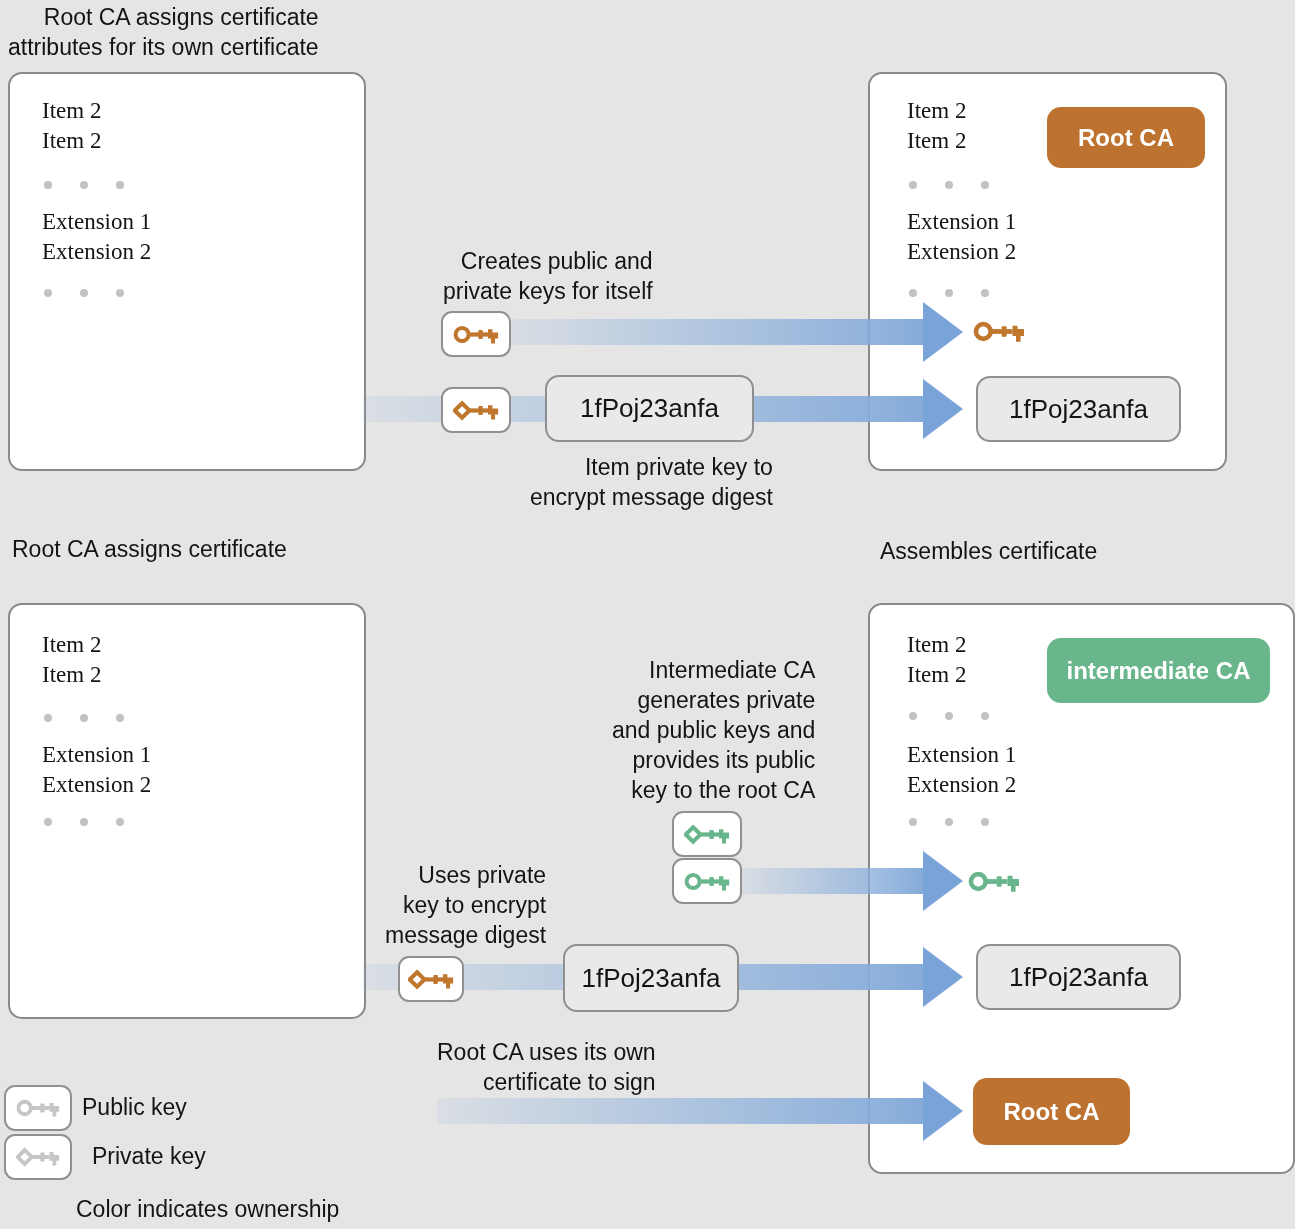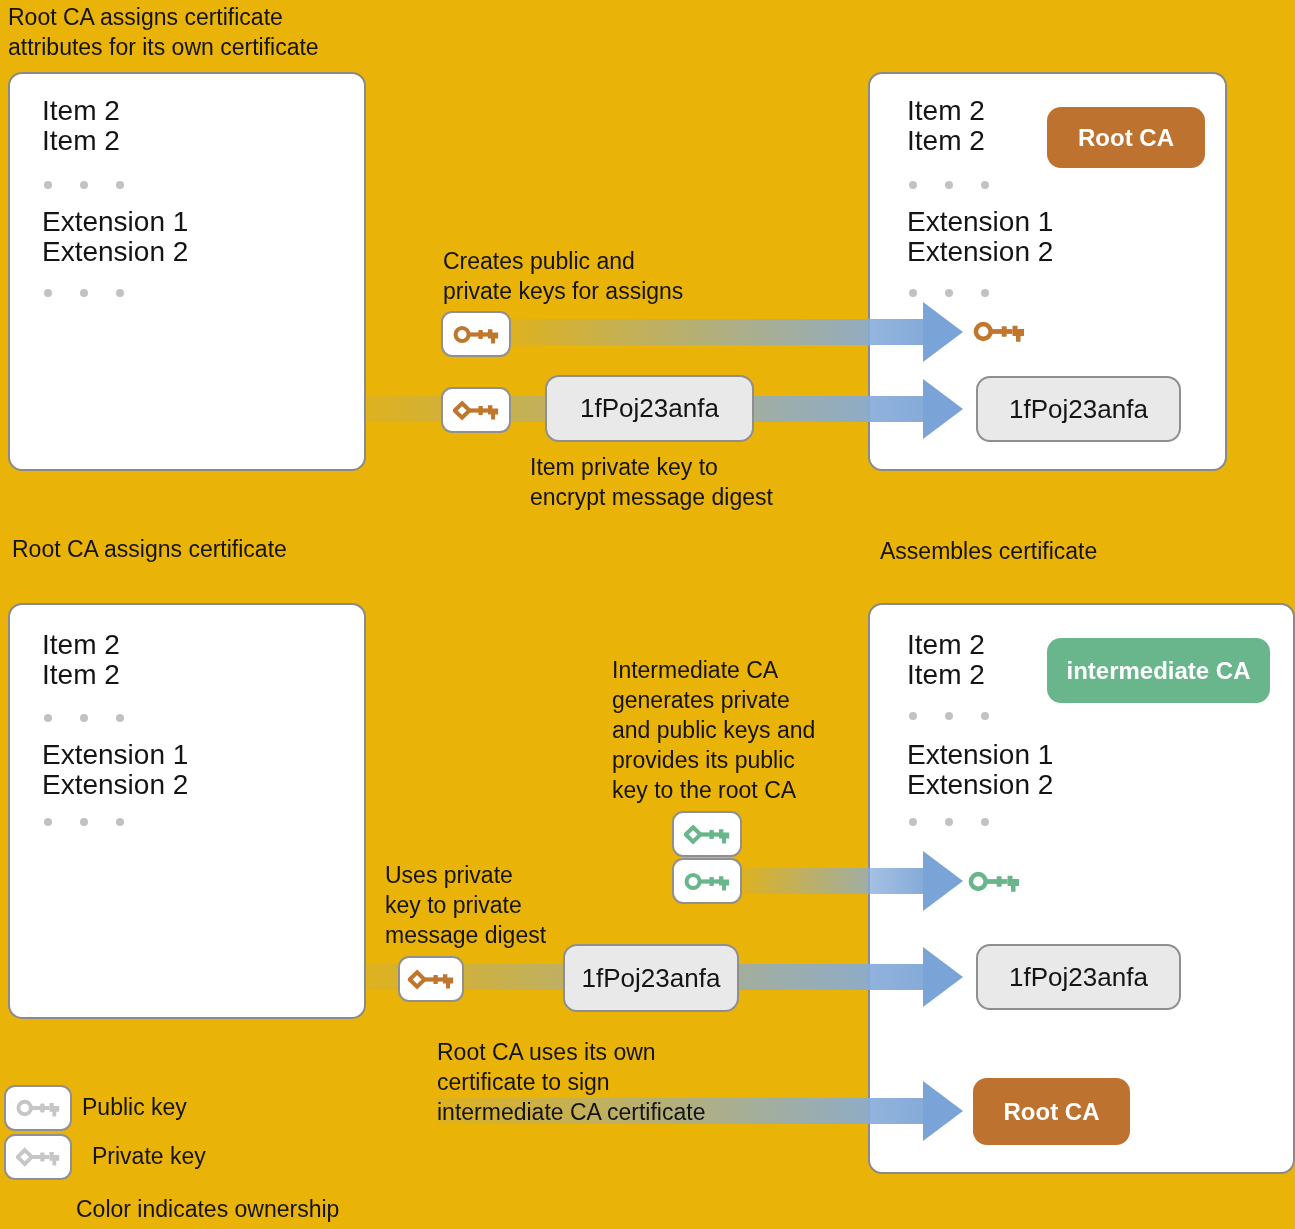--- a/index.html
+++ b/index.html
@@ -1,22 +1,23 @@
 <!DOCTYPE html>
 <html><head>
 <meta charset="utf-8">
 <style>
   html,body{margin:0;padding:0;background:#fff;}
   .canvas{
-    position:relative;width:1295px;height:1229px;background:#eab308;
+    position:relative;width:1295px;height:1229px;background:#e5e5e5;
     font-family:"Liberation Sans","DejaVu Sans",sans-serif;color:#141414;
     overflow:hidden;
+    text-align:right;
   }
   .h{position:absolute;font-size:23px;line-height:30px;white-space:nowrap;}
-  .t{position:absolute;font-size:28px;line-height:30px;white-space:nowrap;}
+  .t{position:absolute;font-size:23px;line-height:30px;white-space:nowrap;font-family:Liberation Serif, serif;}
   .cert-box{
     position:absolute;background:#fff;border:2px solid #8a8a8a;border-radius:14px;
     z-index:1;
   }
   .dots{position:absolute;display:flex;gap:28px;}
   .dots span{width:8px;height:8px;border-radius:50%;background:#c2c2c2;display:block;}
   .badge{
     position:absolute;border-radius:14px;color:#fff;font-size:24px;font-weight:bold;
     display:flex;align-items:center;justify-content:center;z-index:3;white-space:nowrap;
   }
@@ -107,21 +108,21 @@
       </div>
   </div>
   <div class="badge root" style="left:1047px;top:107px;width:158px;height:61px;">Root CA</div>
   <svg class="key orange keyicon" style="left:973px;top:317px;" width="52" height="29">
       <use href="#sym-public-key"></use>
     </svg>
   <div class="sig" style="left:976px;top:376px;width:201px;height:62px;">1fPoj23anfa</div>
 
   <div class="note" style="left:443px;top:246px;">
     <div>Creates public and</div>
-    <div>private keys for assigns</div>
+    <div>private keys for itself</div>
   </div>
 
   <div class="shaft" style="left:505px;top:319px;width:418px;"></div>
   <div class="ahead" style="left:923px;top:302px;"></div>
   <div class="chip" style="left:441px;top:311px;width:66px;height:42px;">
     <svg class="key orange" width="46" height="25">
         <use href="#sym-public-key"></use>
       </svg>
   </div>
 
@@ -202,37 +203,36 @@
   <div class="shaft" style="left:738px;top:868px;width:185px;"></div>
   <div class="ahead" style="left:923px;top:851px;"></div>
   <div class="chip" style="left:672px;top:858px;width:66px;height:42px;">
     <svg class="key green" width="46" height="25">
         <use href="#sym-public-key"></use>
       </svg>
   </div>
 
   <div class="note" style="left:385px;top:860px;">
     <div>Uses private</div>
-    <div>key to private</div>
+    <div>key to encrypt</div>
     <div>message digest</div>
   </div>
 
   <div class="shaft" style="left:363px;top:964px;width:560px;"></div>
   <div class="ahead" style="left:923px;top:947px;"></div>
   <div class="chip" style="left:398px;top:956px;width:62px;height:42px;">
     <svg class="key orange" width="46" height="25">
         <use href="#sym-private-key"></use>
       </svg>
   </div>
   <div class="sig" style="left:563px;top:944px;width:172px;height:64px;">1fPoj23anfa</div>
 
   <div class="note" style="left:437px;top:1037px;">
     <div>Root CA uses its own</div>
     <div>certificate to sign</div>
-    <div>intermediate CA certificate</div>
   </div>
   <div class="shaft" style="left:437px;top:1098px;width:486px;"></div>
   <div class="ahead" style="left:923px;top:1081px;"></div>
 
   <div class="chip" style="left:4px;top:1085px;width:64px;height:42px;">
     <svg class="key gray" width="44" height="24">
         <use href="#sym-public-key"></use>
       </svg>
   </div>
   <div class="legend-label" style="left:82px;top:1094px;">Public key</div>

